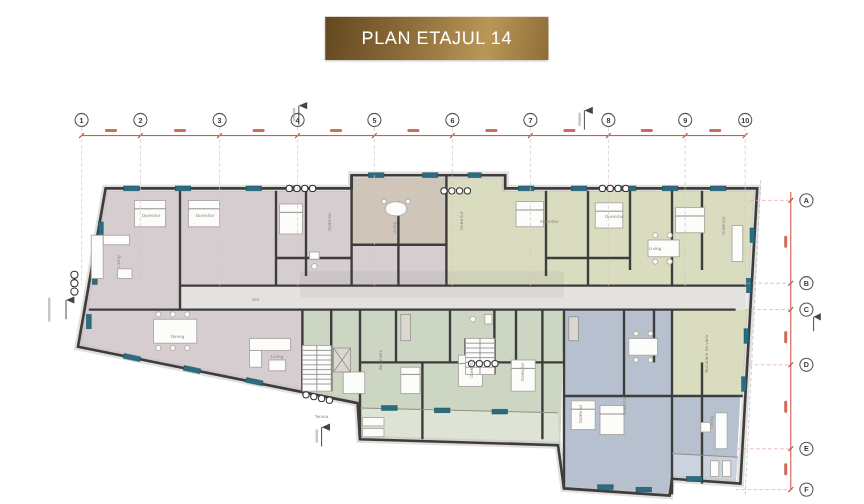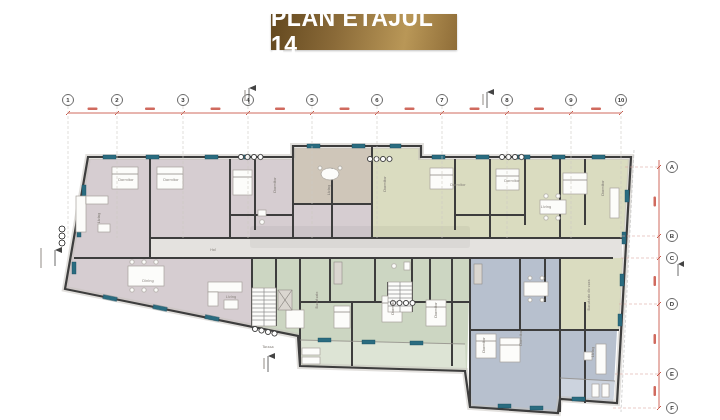--- a/index.html
+++ b/index.html
@@ -2,21 +2,21 @@
 <html style="--banner_dark: #63481f; --banner_light: #b99757; --banner_text: #ffffff; --wall: #3d3d3d; --apartment_mauve: #d6cdd1; --apartment_taupe: #cfc6b9; --apartment_olive: #dadcc0; --apartment_green: #ccd6c2; --apartment_blue: #b7c0ce; --corridor: #e4e2df; --window_teal: #2a6c80; --dimension_red: #c44536; --furniture: #fcfcfa;"><head>
 <meta charset="utf-8">
 <style>
   html,body{margin:0;padding:0;background:#ffffff;}
   .page{position:relative;width:720px;height:420px;background:#fff;overflow:hidden;
         font-family:"Liberation Sans",sans-serif;}
   .title-banner{position:absolute;left:271px;top:14px;width:186px;height:36px;
     background:linear-gradient(100deg,#63481f 0%,#8a6a38 35%,#b99757 72%,#8f6d38 100%);
     display:flex;align-items:center;justify-content:center;
     box-shadow:0 1px 2px rgba(0,0,0,.25);}
-  .title-banner span{color:#fff;font-size:23px;font-weight:700;letter-spacing:.5px;}
+  .title-banner span{color:#fff;font-size:15px;font-weight:400;letter-spacing:.5px;}
   svg{position:absolute;left:0;top:0;}
   .parapet{fill:none;stroke:#c6c1bc;stroke-width:6;opacity:.5;}
   .wall{stroke:var(--wall,#3d3d3d);stroke-width:2;fill:none;}
   .wall-thin{stroke:#8f8b86;stroke-width:.8;fill:none;}
   .z-mauve{fill:var(--apartment_mauve,#d6cdd1);}
   .z-taupe{fill:var(--apartment_taupe,#cfc6b9);}
   .z-olive{fill:var(--apartment_olive,#dadcc0);}
   .z-green{fill:var(--apartment_green,#ccd6c2);}
   .z-blue{fill:var(--apartment_blue,#b7c0ce);}
   .z-corridor{fill:var(--corridor,#e4e2df);}

